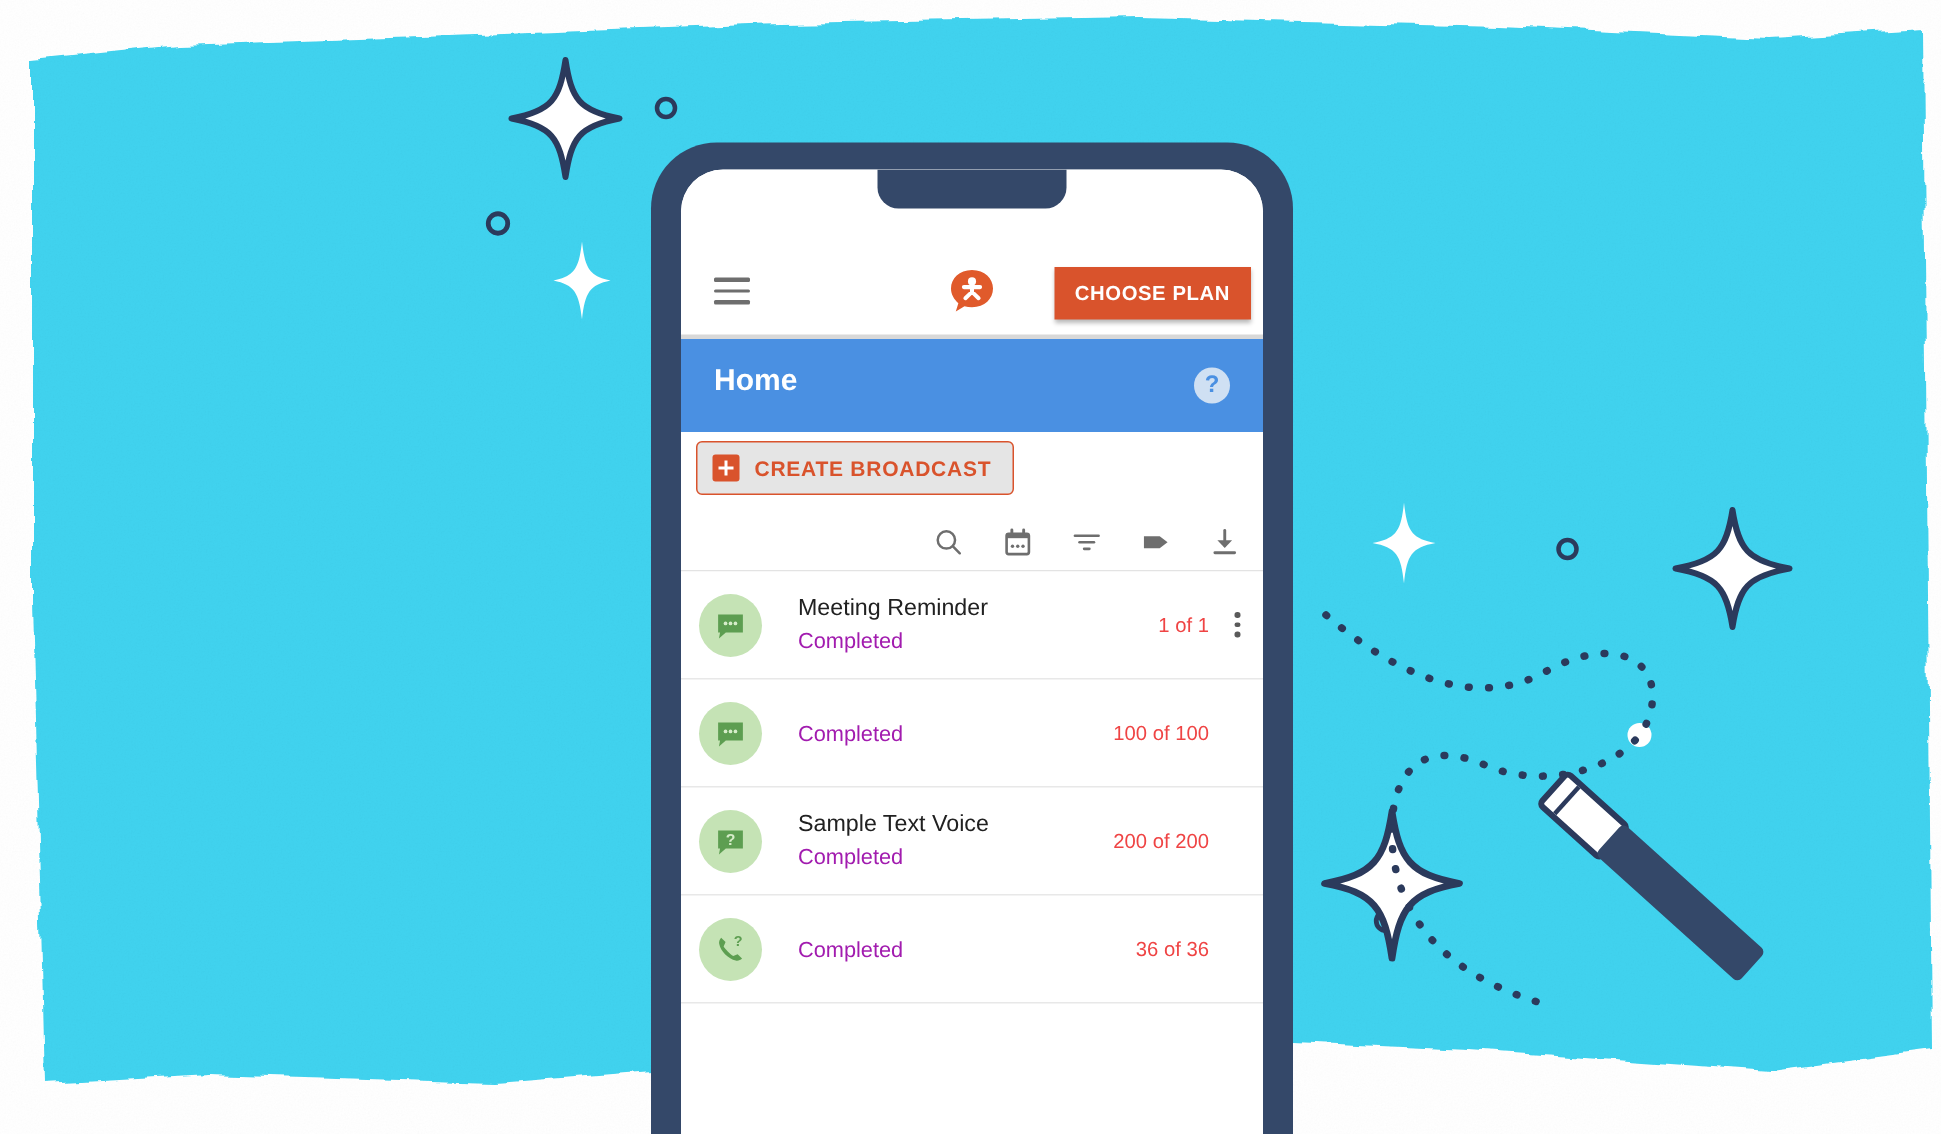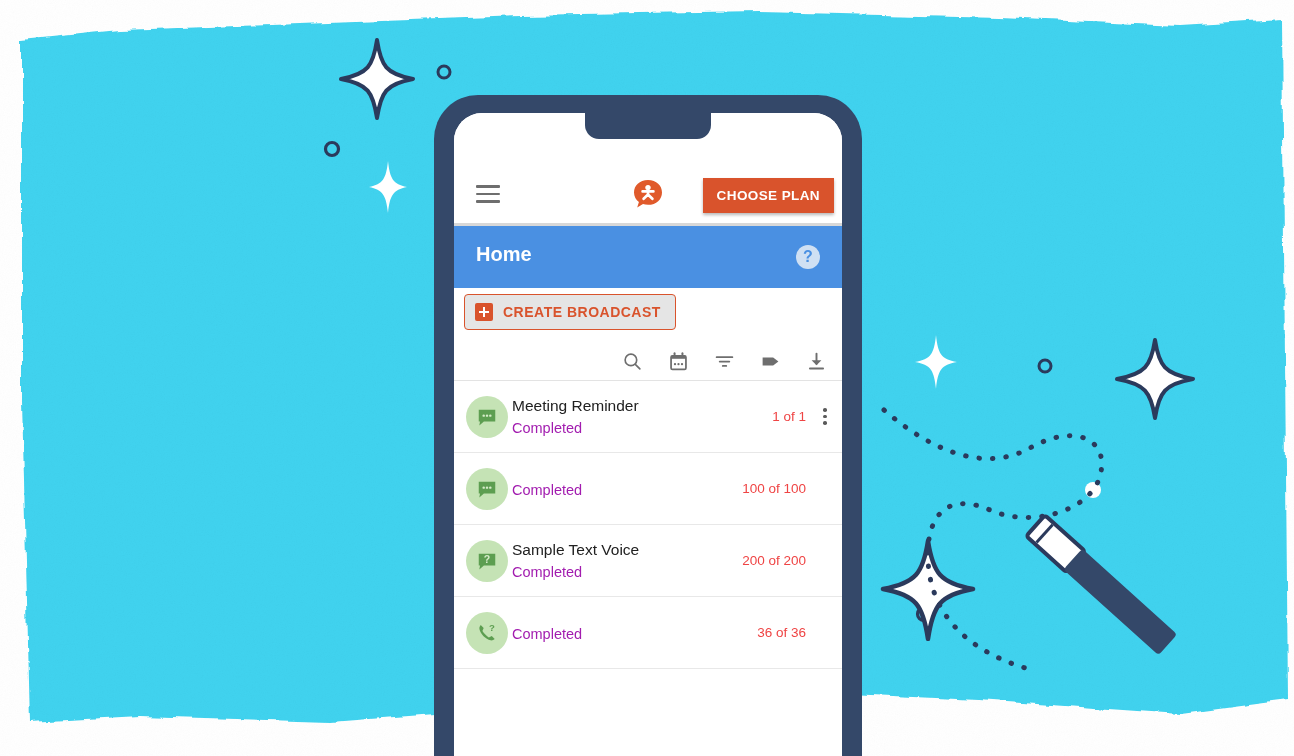--- a/index.html
+++ b/index.html
@@ -242,21 +242,21 @@
   .row-avatar {
     width: 42px; height: 42px;
     border-radius: 50%;
     background: #c5e3b5;
     display: flex;
     align-items: center;
     justify-content: center;
     flex: none;
   }
   .row-texts {
-    margin-left: 4px;
+    margin-left: 24px;
     flex: 1 1 auto;
     min-width: 0;
   }
   .row-title {
     font-size: 15.5px;
     color: #212121;
     line-height: 20px;
     white-space: nowrap;
   }
   .row-sub {

